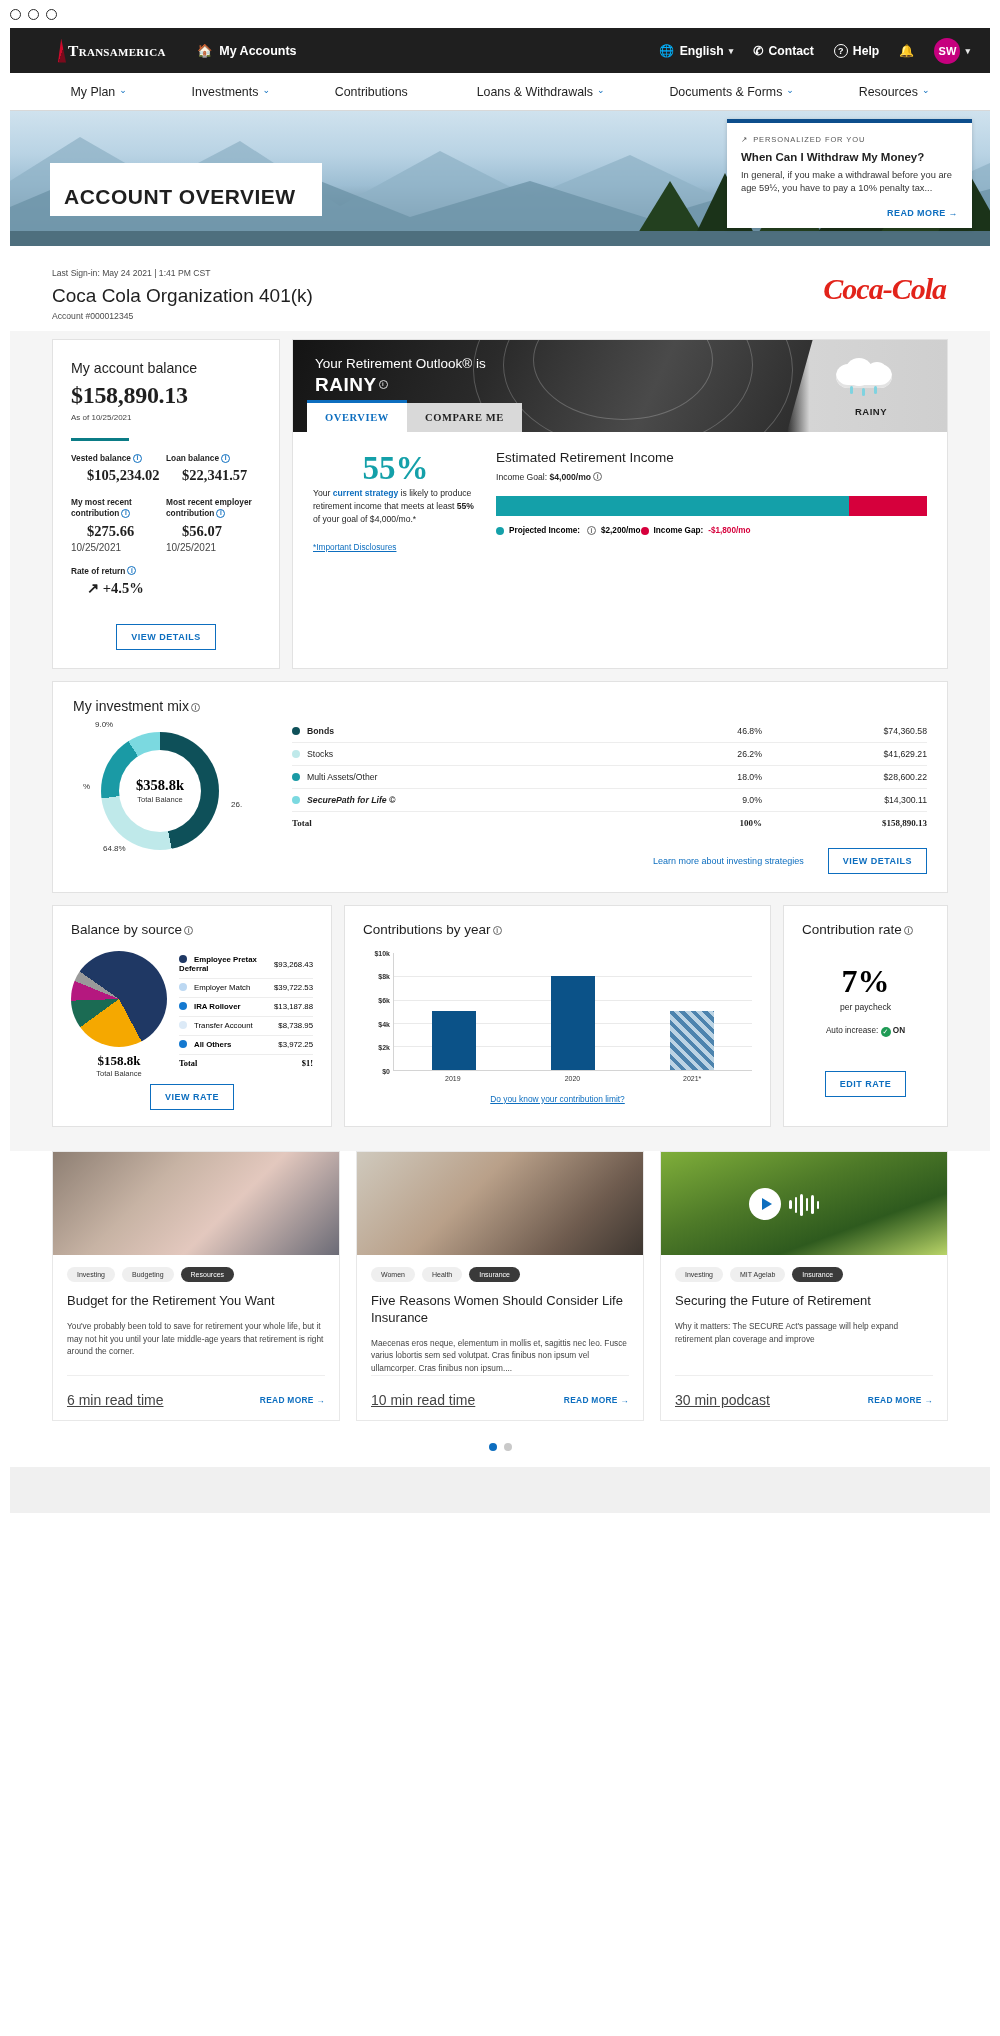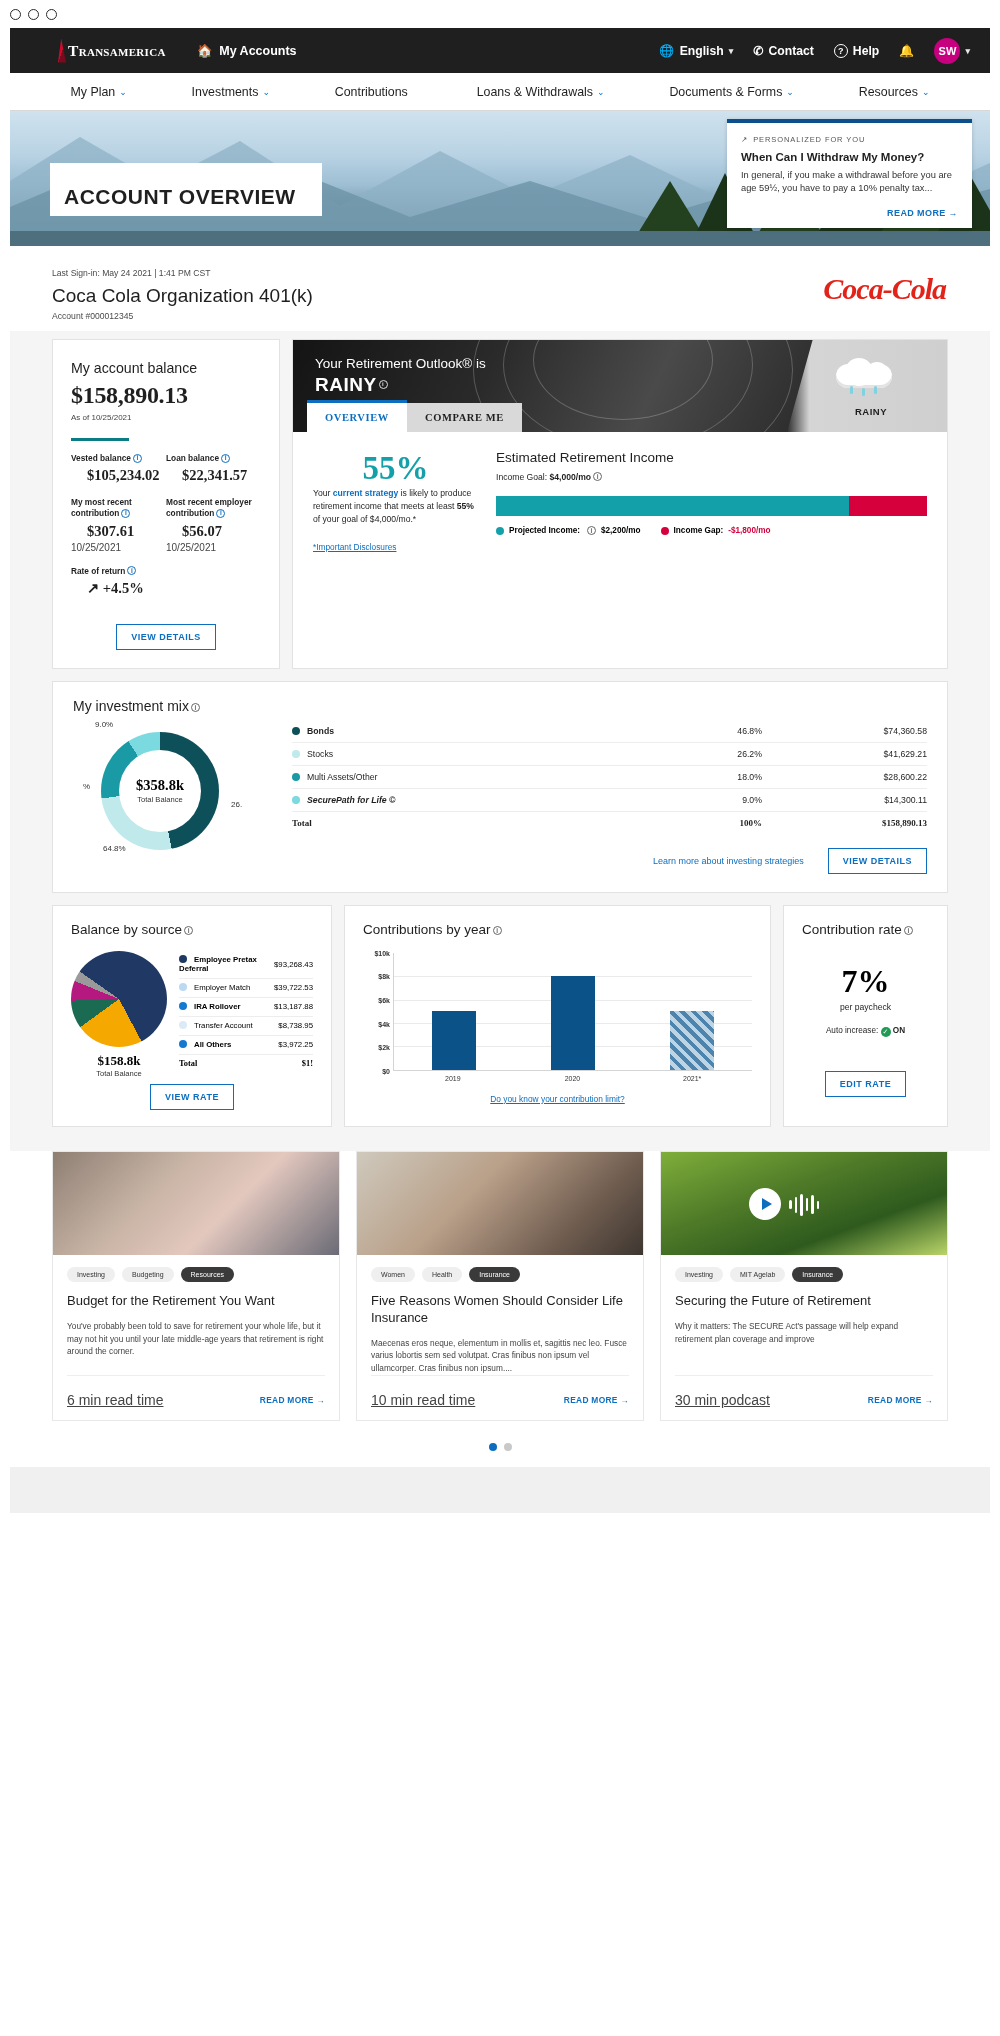--- a/index.html
+++ b/index.html
@@ -28,21 +28,21 @@
   .nav-home { display:flex; align-items:center; gap:6px; margin-left: 32px; font-size: 12.5px; font-weight:600;}
   .topbar-right { margin-left: auto; display: flex; align-items: center; gap: 20px; font-size: 12.2px; font-weight: 600;}
   .tb-item { display: flex; align-items: center; gap: 5px; }
   .avatar { width: 26px; height: 26px; border-radius: 50%; background: #c6007e; color: #fff; font-size: 11px; font-weight: 700; display: flex; align-items: center; justify-content: center; }
   .caret { font-size: 9px; opacity: .9; }
   .icon-circle { width: 14px; height: 14px; border-radius: 50%; border: 1.6px solid #fff; display:inline-flex; align-items:center; justify-content:center; font-size:9px; font-weight:700;}
 
   
   .mainnav { height: 38px; background: #fff; display: flex; align-items: center; justify-content: space-around; padding: 0 28px; border-bottom: 1px solid #d8d8d8; font-size: 12.4px; color:#1f1f1f;}
   .mainnav span.lbl { margin-right: 4px; }
-  .mainnav .nv { display:flex; align-items:center; }
+  .mainnav .nv { display:flex; }
   .mainnav .cv { color:#0d6ebf; font-size:9px; }
 
   
   .hero { position: relative; height: 135px; overflow:hidden;
     background:
       linear-gradient(to bottom, #cfe2ee 0%, #b9d3e4 32%, #9dbed3 55%, #6f8fa3 78%, #4d6b78 100%);
   }
   .mtn { position:absolute; bottom:0; left:0; width:100%; height:100%; }
   .hero-title { position: absolute; left: 40px; top: 52px; background: #fff; padding: 22px 26px 7px 14px; }
   .hero-title span { font-family:"Liberation Sans", sans-serif; font-weight:800; font-size:21px; letter-spacing:.5px; color:#1f1f1f; font-stretch: condensed; }
@@ -108,21 +108,21 @@
   .ob-text b { font-weight: 700; }
   .ob-text a { color: #0d6ebf; font-weight:700; }
   .disc { font-size: 8.3px; color: #0d6ebf; text-decoration: underline; margin-top: 16px; display: inline-block; }
   .ob-right { flex: 1; }
   .eri { font-size: 13.5px; color: #1f1f1f; }
   .goal { font-size: 8.6px; color: #1f1f1f; margin-top: 7px; }
   .goal b { font-weight: 700; }
   .bar { height: 20px; margin-top: 14px; display: flex; }
   .bar .fill { background: #14a0a9; }
   .bar .gap { background: #d6003c; }
-  .legend { display: flex; gap: 20px; margin-top: 10px; font-size: 8.2px; align-items:center;}
+  .legend { display: flex; margin-top: 10px; font-size: 8.2px; align-items:center;}
   .lg { display:flex; align-items:center; gap:5px; font-weight:700;}
   .dotl { width: 8px; height: 8px; border-radius: 50%; }
   .ma { background: #1f3864; color: #fff; display: flex; align-items: center; padding: 11px 18px; margin-top: 10px; }
   .ma-title { font-family:"Liberation Serif", serif; font-style: italic; font-weight: 700; font-size: 10.5px; }
   .ma-sub { font-size: 8px; margin-top: 2px; opacity: .95; }
   .ma-btn { margin-left: auto; border: 1px solid #fff; padding: 7px 12px; font-size: 8.6px; font-weight: 700; letter-spacing:.4px;}
   .pieicon { width:20px;height:20px;border-radius:50%;background:#c9d4e6; margin-right:10px; position:relative;}
   .pieicon::after{content:"";position:absolute;right:0;top:0;width:10px;height:10px;background:#8fa4c4;border-top-right-radius:10px;}
 
   
@@ -324,21 +324,21 @@
             <div class="bc-col">
               <div class="bc-lbl"><span>Vested balance</span><span class="info">i</span></div>
               <div class="bc-val">$105,234.02</div>
             </div>
             <div class="bc-col">
               <div class="bc-lbl"><span>Loan balance</span><span class="info">i</span></div>
               <div class="bc-val">$22,341.57</div>
             </div>
             <div class="bc-col">
               <div class="bc-lbl"><span>My most recent contribution</span><span class="info">i</span></div>
-              <div class="bc-val">$307.61</div>
+              <div class="bc-val">$275.66</div>
               <div class="bc-sub">10/25/2021</div>
             </div>
             <div class="bc-col">
               <div class="bc-lbl"><span>Most recent employer contribution</span><span class="info">i</span></div>
               <div class="bc-val">$56.07</div>
               <div class="bc-sub">10/25/2021</div>
             </div>
             <div class="bc-col">
               <div class="bc-lbl"><span>Rate of return</span><span class="info">i</span></div>
               <div class="bc-val">↗ +4.5%</div>

